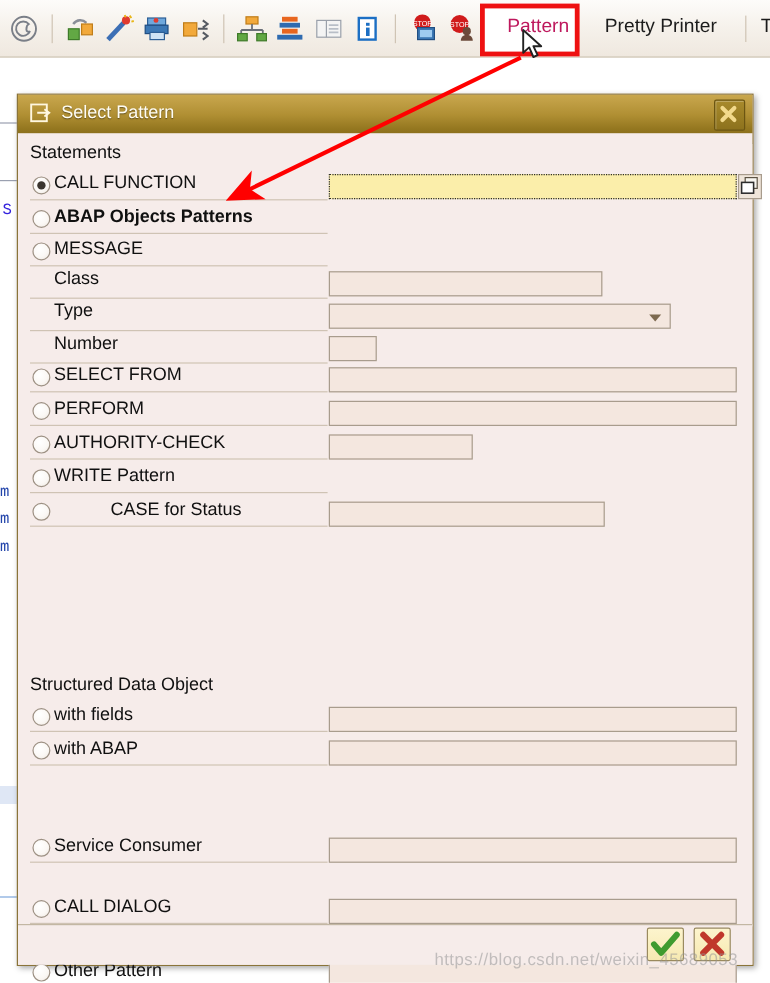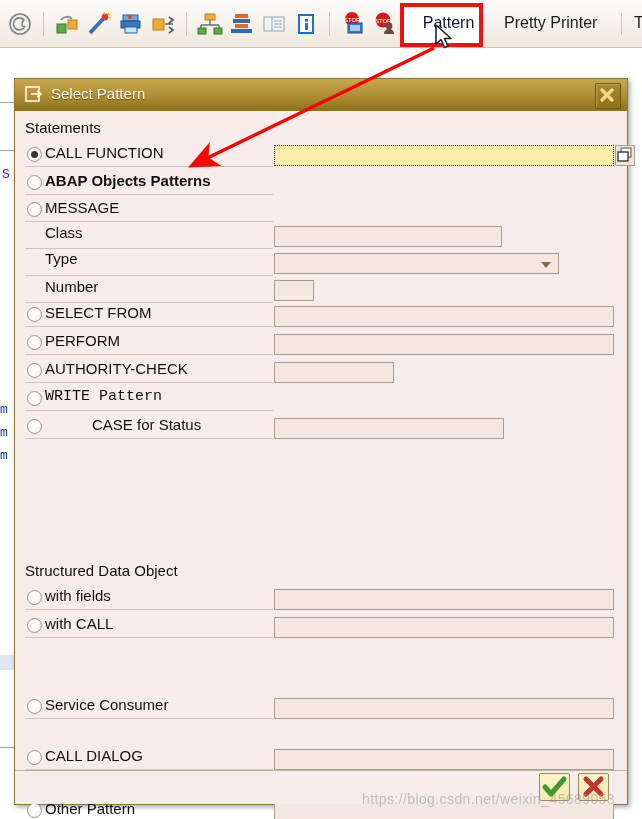--- a/index.html
+++ b/index.html
@@ -27,21 +27,21 @@
   }
   .tb-textsep{width:1px;height:22px;background:#cfc4b4;margin:0 6px;}
 
   
   .redbox{
     position:absolute;left:400px;top:3px;width:83px;height:44px;
     border:4px solid #ee1111;background:#ffffff;box-sizing:border-box;z-index:6;
   }
   .redbox .lbl{
     position:absolute;left:0;right:0;top:7px;text-align:center;
-    font-size:16px;color:#0f172a;margin-left:14px;
+    font-size:16px;color:#be185d;margin-left:14px;
   }
 
   
   .cursor{position:absolute;left:434px;top:24px;z-index:9;}
 
   
   .bg-edit{position:absolute;left:0;top:47px;width:642px;height:772px;background:#fff;overflow:hidden;}
   .bg-line{position:absolute;left:0;font-size:13px;font-family:"Liberation Mono",monospace;color:#111;white-space:nowrap;}
   .bg-rule{position:absolute;left:0;width:22px;height:1px;background:#9aa0b0;}
   .bg-band{position:absolute;left:0;width:18px;height:15px;background:#dfe7f5;}
@@ -328,37 +328,37 @@
     <div class="rlabel" style="left:30px;top:221px;">PERFORM</div>
     <div class="rowline" style="left:10px;top:243px;width:248px;"></div>
     <div class="inp" style="left:259px;top:223px;width:340px;"></div>
 
     <div class="radio" style="left:12px;top:252px;"></div>
     <div class="rlabel" style="left:30px;top:249px;">AUTHORITY-CHECK</div>
     <div class="rowline" style="left:10px;top:271px;width:248px;"></div>
     <div class="inp" style="left:259px;top:251px;width:120px;"></div>
 
     <div class="radio" style="left:12px;top:280px;"></div>
-    <div class="rlabel" style="left:30px;top:277px;font-family:Liberation Mono, monospace;">WRITE Pattern</div>
+    <div class="rlabel" style="left:30px;top:277px;">WRITE Pattern</div>
     <div class="rowline" style="left:10px;top:299px;width:248px;"></div>
 
     <div class="radio" style="left:12px;top:308px;"></div>
     <div class="rlabel" style="left:30px;top:305px;margin-left:47px;">CASE for Status</div>
     <div class="rowline" style="left:10px;top:327px;width:248px;"></div>
     <div class="inp" style="left:259px;top:307px;width:230px;"></div>
 
     <div class="grp" style="left:10px;top:451px;">Structured Data Object</div>
 
     <div class="radio" style="left:12px;top:479px;"></div>
     <div class="rlabel" style="left:30px;top:476px;">with fields</div>
     <div class="rowline" style="left:10px;top:498px;width:248px;"></div>
     <div class="inp" style="left:259px;top:478px;width:340px;"></div>
 
     <div class="radio" style="left:12px;top:507px;"></div>
-    <div class="rlabel" style="left:30px;top:504px;">with CALL</div>
+    <div class="rlabel" style="left:30px;top:504px;">with ABAP</div>
     <div class="rowline" style="left:10px;top:526px;width:248px;"></div>
     <div class="inp" style="left:259px;top:506px;width:340px;"></div>
 
 
     <div class="radio" style="left:12px;top:588px;"></div>
     <div class="rlabel" style="left:30px;top:585px;">Service Consumer</div>
     <div class="rowline" style="left:10px;top:607px;width:248px;"></div>
     <div class="inp" style="left:259px;top:587px;width:340px;"></div>
 
     <div class="radio" style="left:12px;top:639px;"></div>

